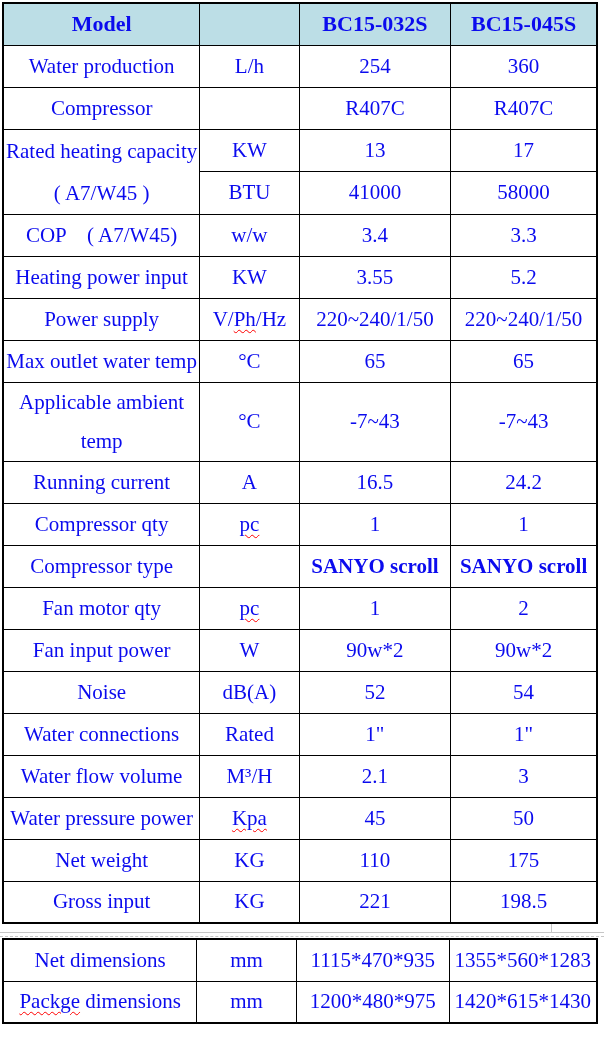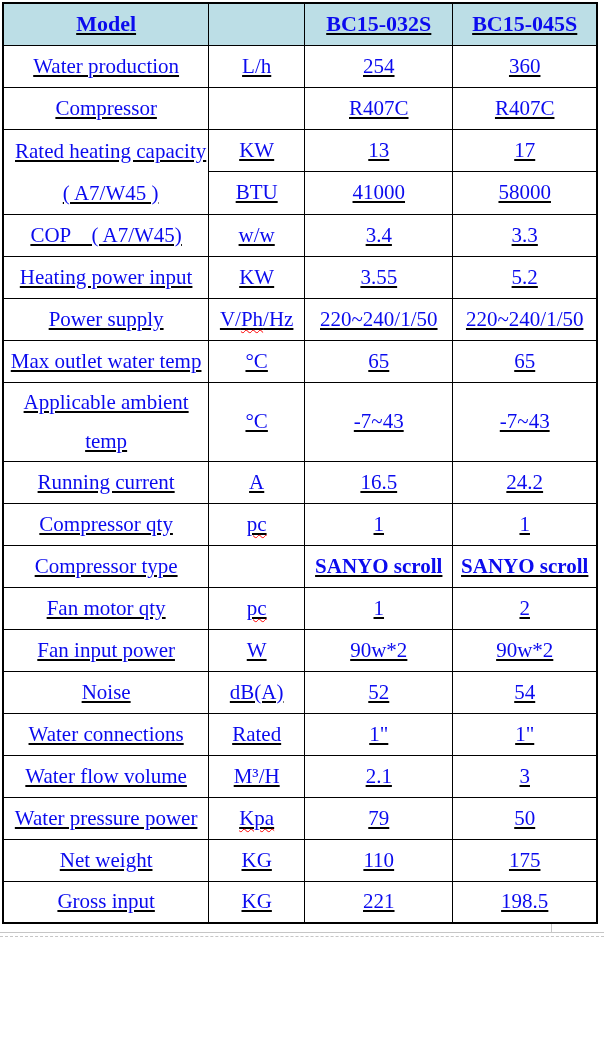--- a/index.html
+++ b/index.html
@@ -8,39 +8,39 @@
     --border-black:#000000;
     --squiggle-red:#ff0000;
     --boundary-gray:#c6c6c6;
   }
   *{box-sizing:border-box;}
   html,body{margin:0;padding:0;}
   body{
     width:606px;height:1053px;background:#ffffff;overflow:hidden;
     font-family:"Liberation Serif","DejaVu Serif",serif;
   }
-  .page{padding:2px 8px 0 2px;text-decoration:underline;}
+  .page{padding:2px 8px 0 2px;}
   table.spec{
     border-collapse:collapse;table-layout:fixed;
     border:2px solid var(--border-black);
   }
   table.spec td, table.spec th{
     border:1px solid var(--border-black);
     padding:0 2px;
     text-align:center;vertical-align:middle;
     color:var(--text-blue);
     font-size:21px;
     white-space:pre;
     overflow:hidden;
   }
   table.spec tr{height:42px;}
   tr.hdr{height:43px;}
   tr.hdr th{background:var(--header-bg);font-weight:bold;font-size:22px;}
   tr.tall{height:79px;}
-  .mline{line-height:42px;margin-left:9px;}
+  .mline{line-height:42px;}
   .tline{line-height:39px;}
   .seg{white-space:pre;}
   .seg.b{font-weight:bold;}
   .seg.mis{
     text-decoration:underline;
     text-decoration-style:wavy;
     text-decoration-color:var(--squiggle-red);
     text-decoration-thickness:1px;
     text-underline-offset:3px;
   }
@@ -166,21 +166,21 @@
         </tr>
         <tr>
           <td><span class="seg">Water flow volume</span></td>
           <td><span class="seg">M³/H</span></td>
           <td><span class="seg">2.1</span></td>
           <td><span class="seg">3</span></td>
         </tr>
         <tr>
           <td><span class="seg">Water pressure power</span></td>
           <td><span class="seg mis">Kpa</span></td>
-          <td><span class="seg">79</span></td>
+          <td><span class="seg">45</span></td>
           <td><span class="seg">50</span></td>
         </tr>
         <tr>
           <td><span class="seg">Net weight</span></td>
           <td><span class="seg">KG</span></td>
           <td><span class="seg">110</span></td>
           <td><span class="seg">175</span></td>
         </tr>
         <tr>
           <td><span class="seg">Gross input</span></td>
@@ -198,16 +198,28 @@
   </div>
 
   <table class="spec" id="t2">
     <colgroup>
       <col style="width:195px">
         <col style="width:102px">
         <col style="width:154px">
         <col style="width:148px">
     </colgroup>
     <tbody id="t2-body">
+        <tr>
+          <td><span class="seg">Net dimensions</span></td>
+          <td><span class="seg">mm</span></td>
+          <td><span class="seg">1115*470*935</span></td>
+          <td><span class="seg">1355*560*1283</span></td>
+        </tr>
+        <tr>
+          <td><span class="seg mis">Packge</span><span class="seg"> dimensions</span></td>
+          <td><span class="seg">mm</span></td>
+          <td><span class="seg">1200*480*975</span></td>
+          <td><span class="seg">1420*615*1430</span></td>
+        </tr>
       </tbody>
   </table>
 
 </div>
 
 </body></html>

